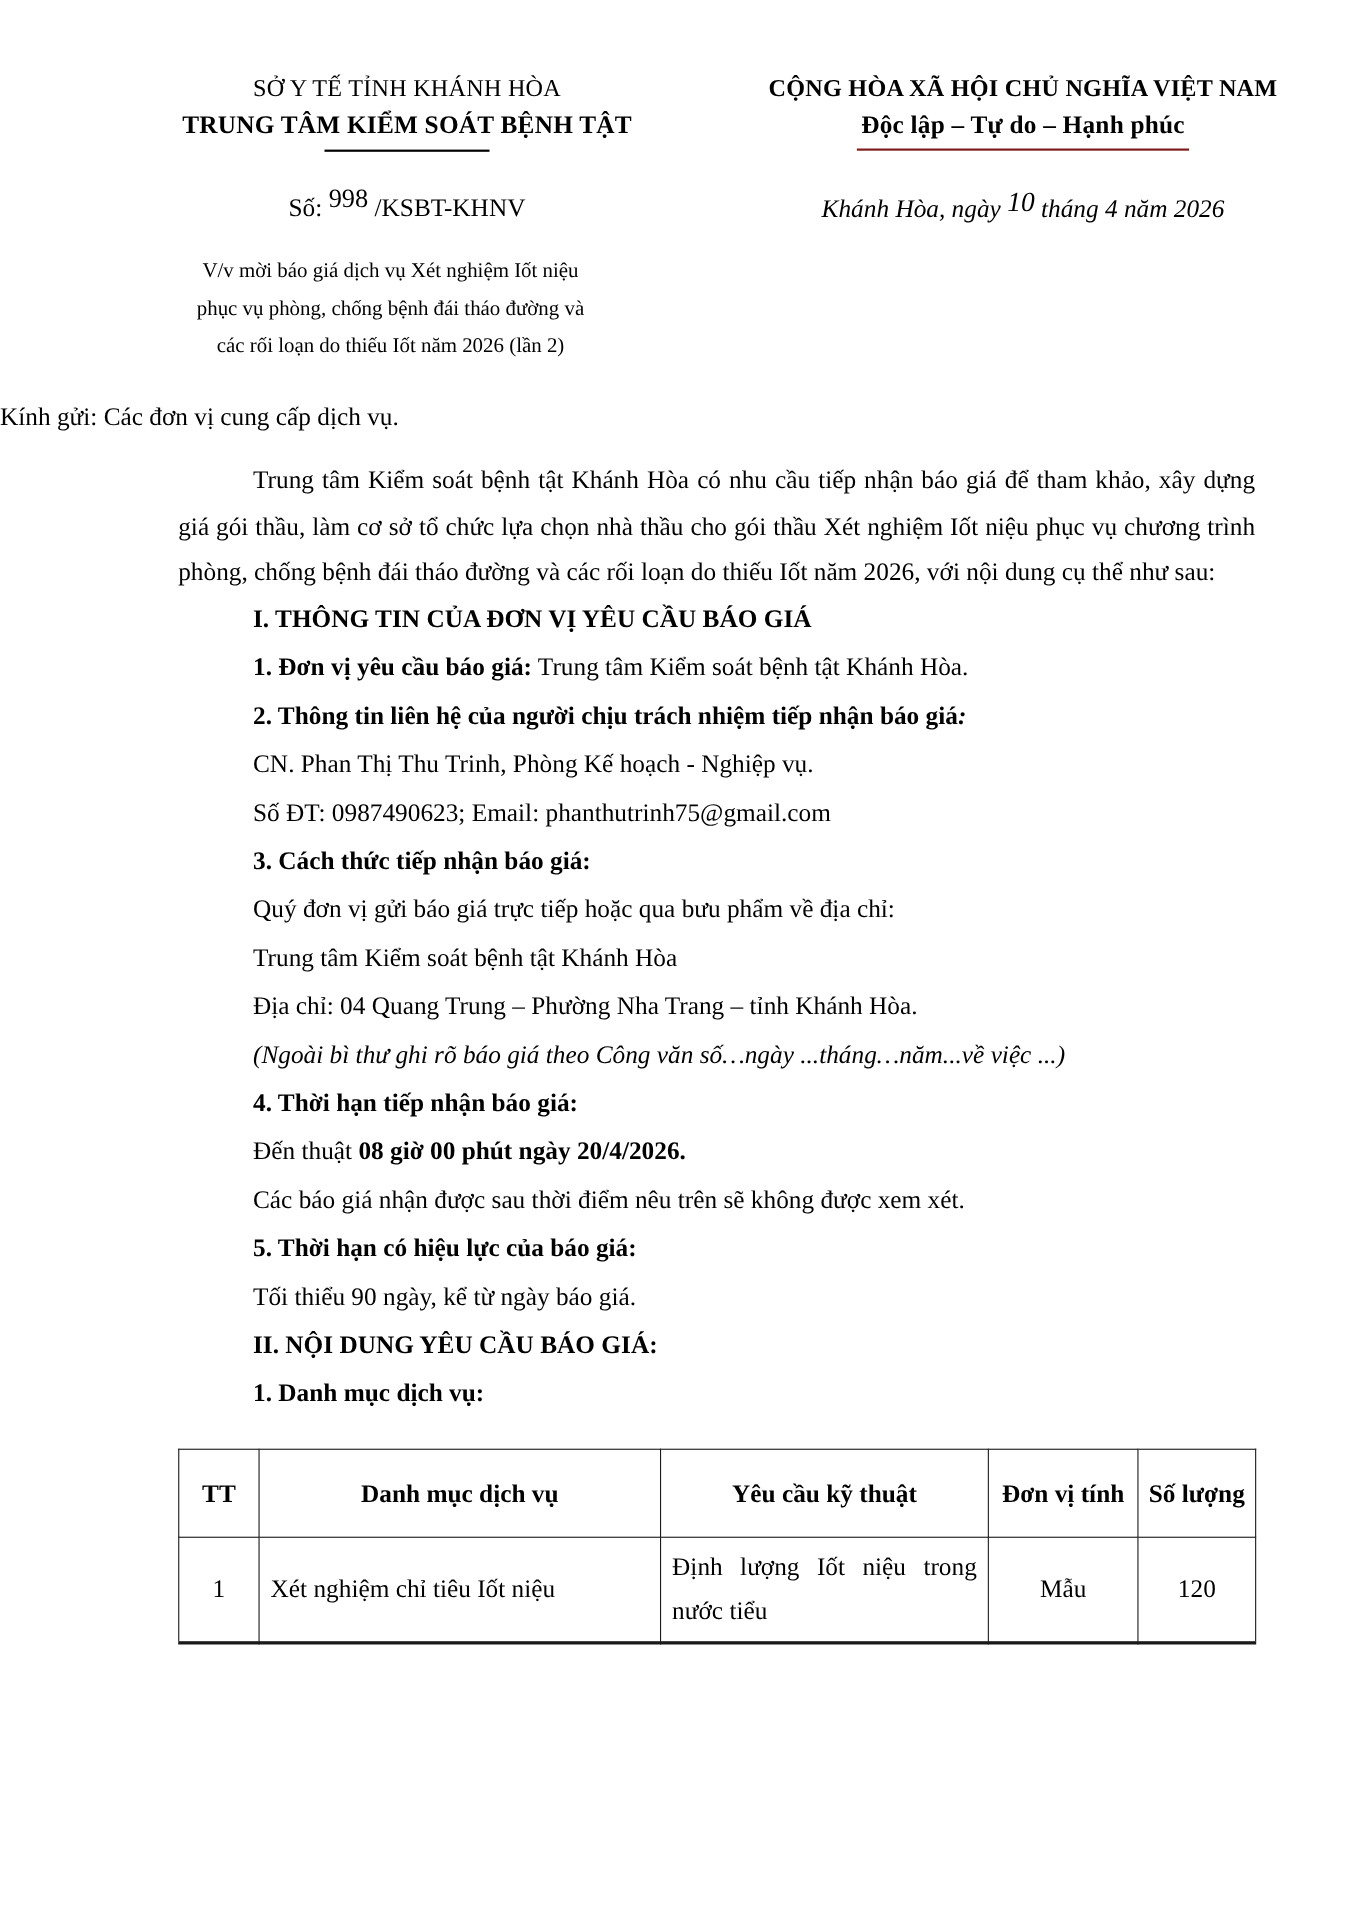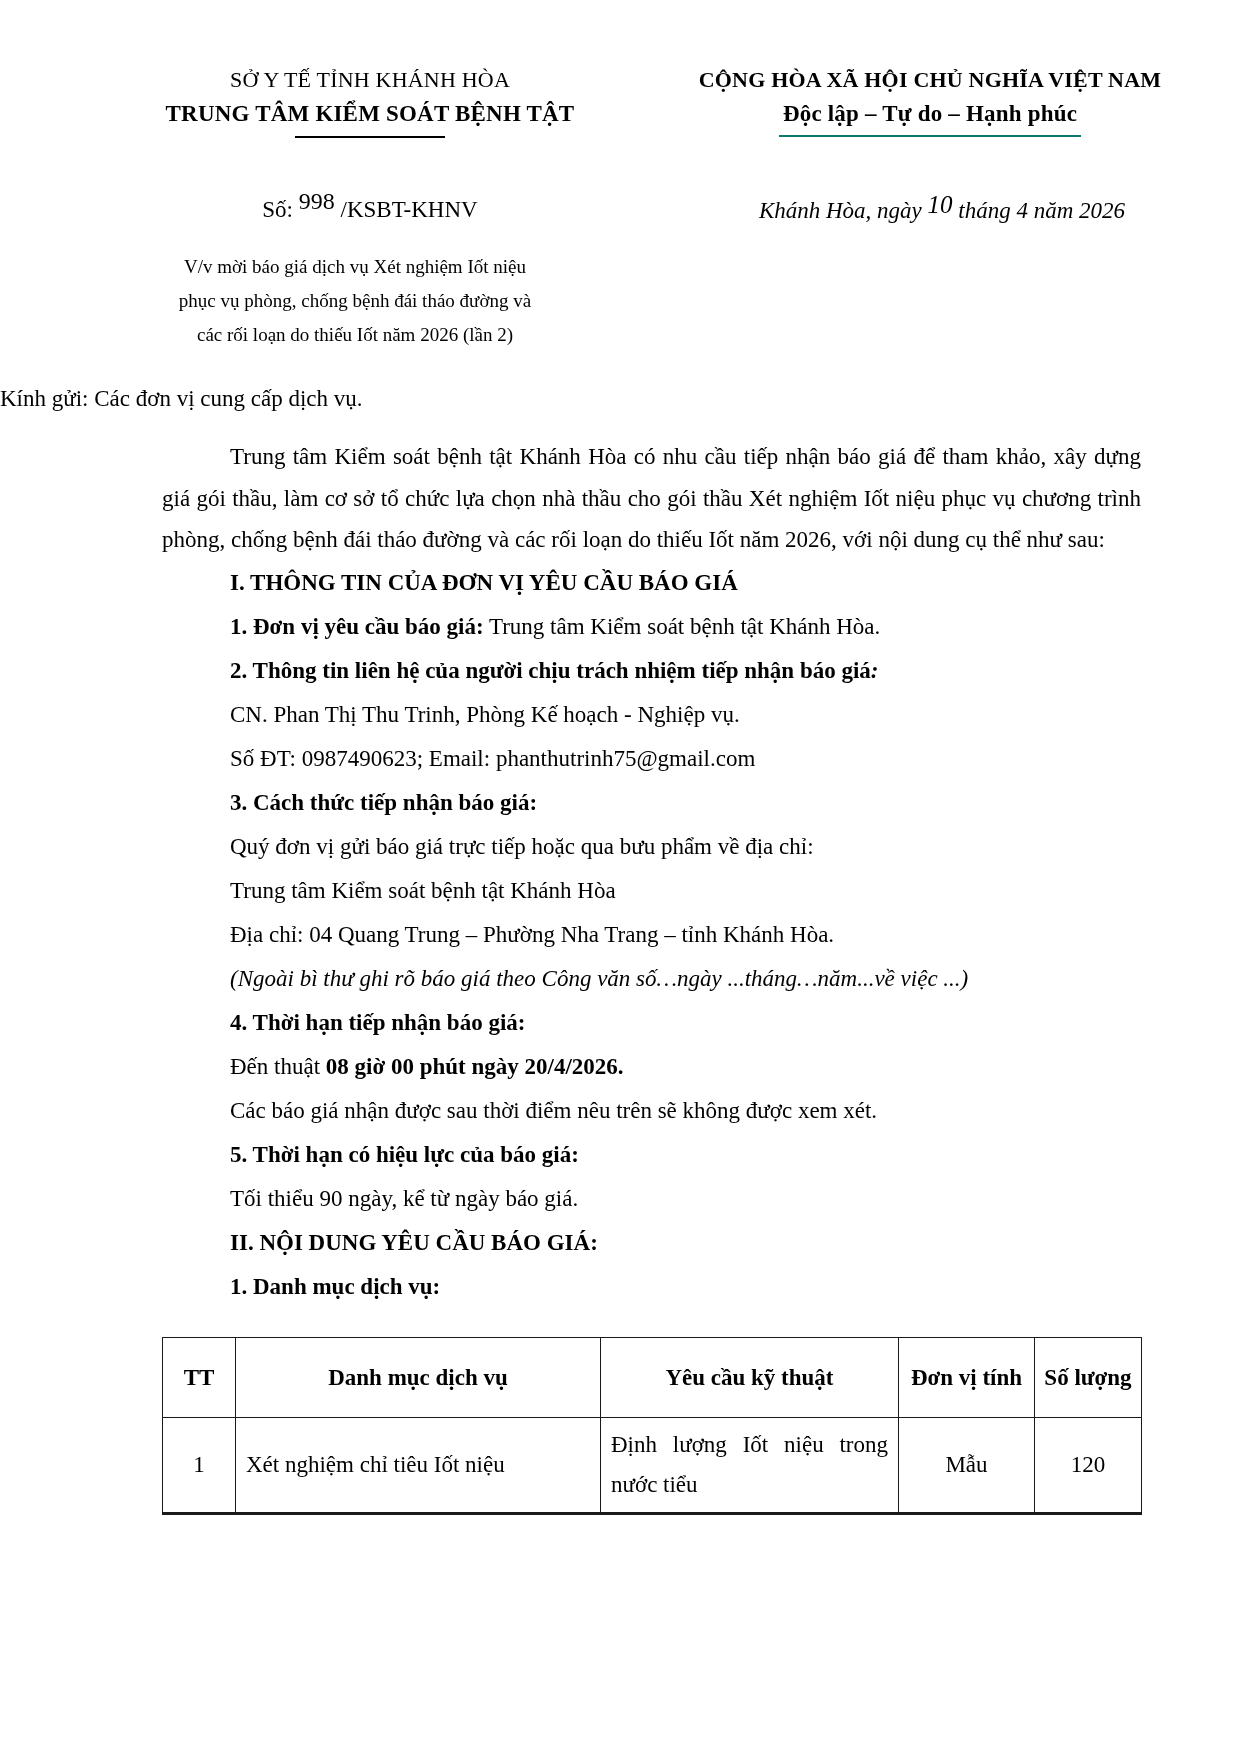--- a/index.html
+++ b/index.html
@@ -22,24 +22,24 @@
   .hdr-left  { width: 540px; margin-left: 100px; text-align: center; }
   .hdr-right { width: 560px; margin-left: 10px;  text-align: center; }
   .hdr-line1 { font-size: 22px; line-height: 32px; letter-spacing: .2px; }
   .hdr-line2 { font-size: 23px; line-height: 36px; font-weight: bold; letter-spacing: .2px; }
   .hdr-right .hdr-line1 { font-weight: bold; }
   .rule-short {
     width: 150px; height: 0;
     border-bottom: 2px solid #000;
     margin: 4px auto 0 auto;
   }
-  .motto-wrap { display: inline-block; border-bottom: 2px solid #0f766e; padding: 0 4px 3px 4px; }
+  .motto-wrap { display: inline-block; border-bottom: 2px solid #7f1d1d; padding: 0 4px 3px 4px; }
 
   
-  .meta-row { display: flex; margin-top: 58px; gap: 12px; }
+  .meta-row { display: flex; margin-top: 38px; }
   .meta-left  { width: 540px; margin-left: 100px; text-align: center; }
   .meta-right { width: 560px; margin-left: 10px;  text-align: center; font-style: italic; }
   .filled-number {
     position: relative; top: -8px;
     font-size: 24px; font-style: normal;
   }
   .filled-day {
     position: relative; top: -5px;
     font-size: 25px;
   }

